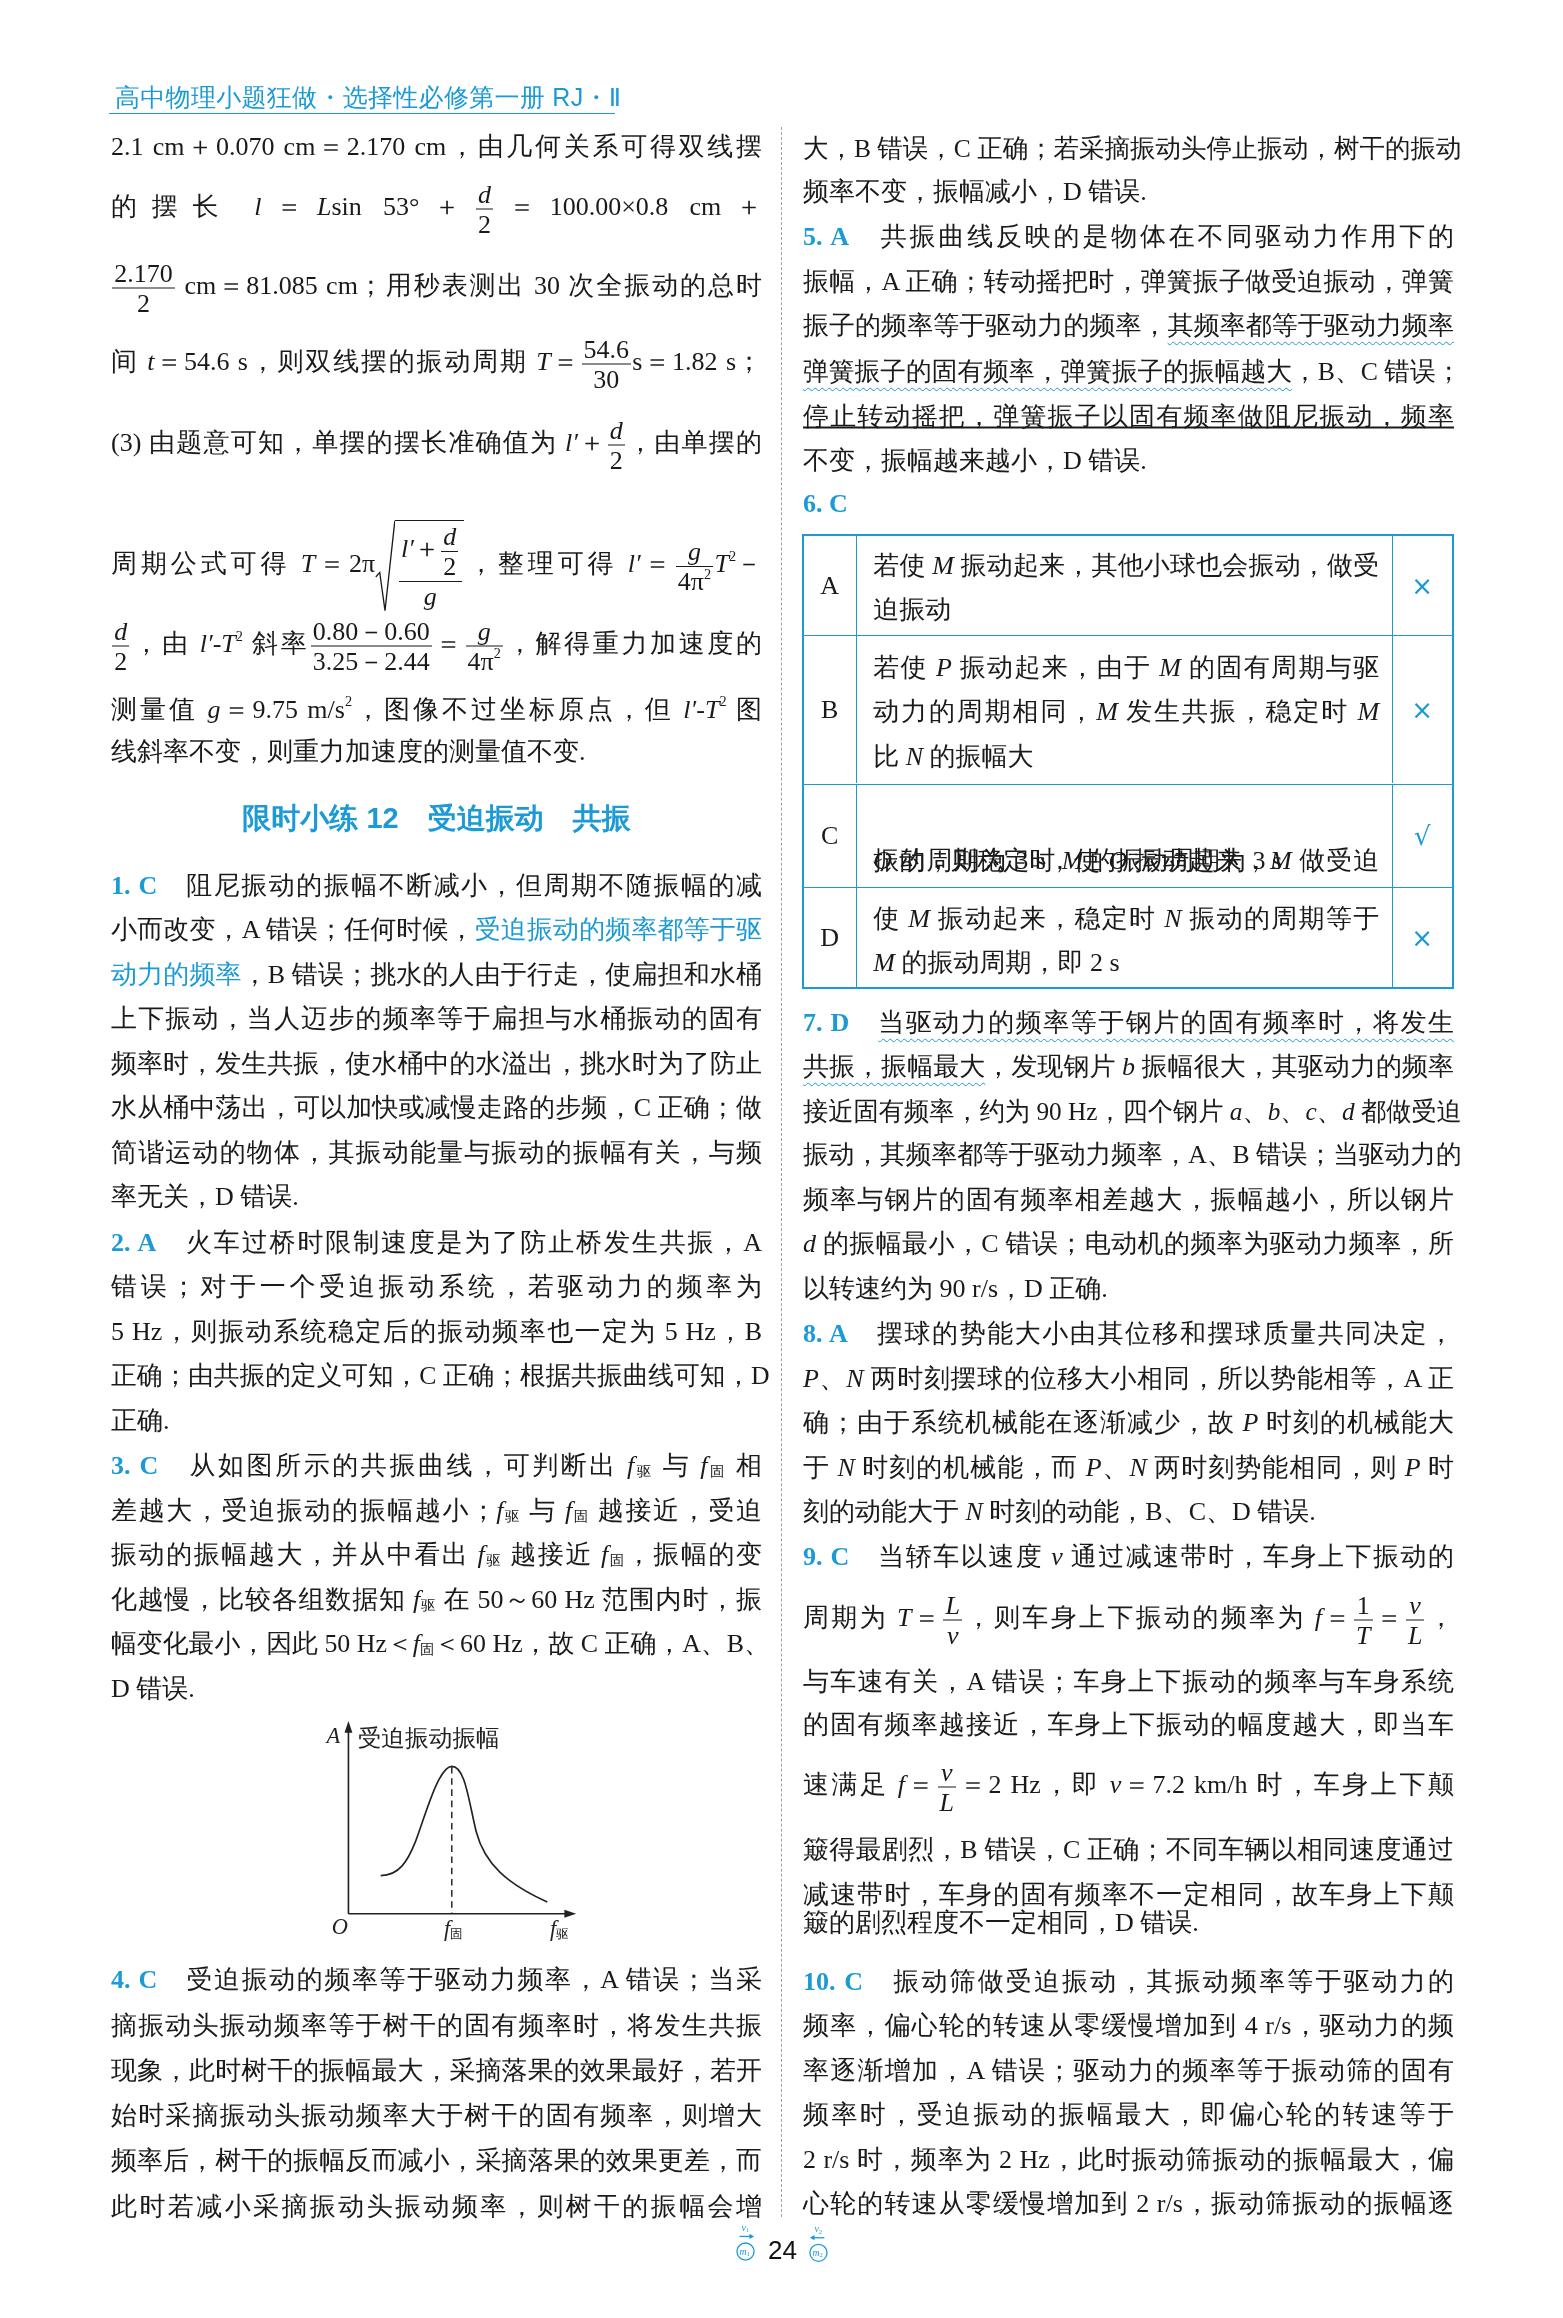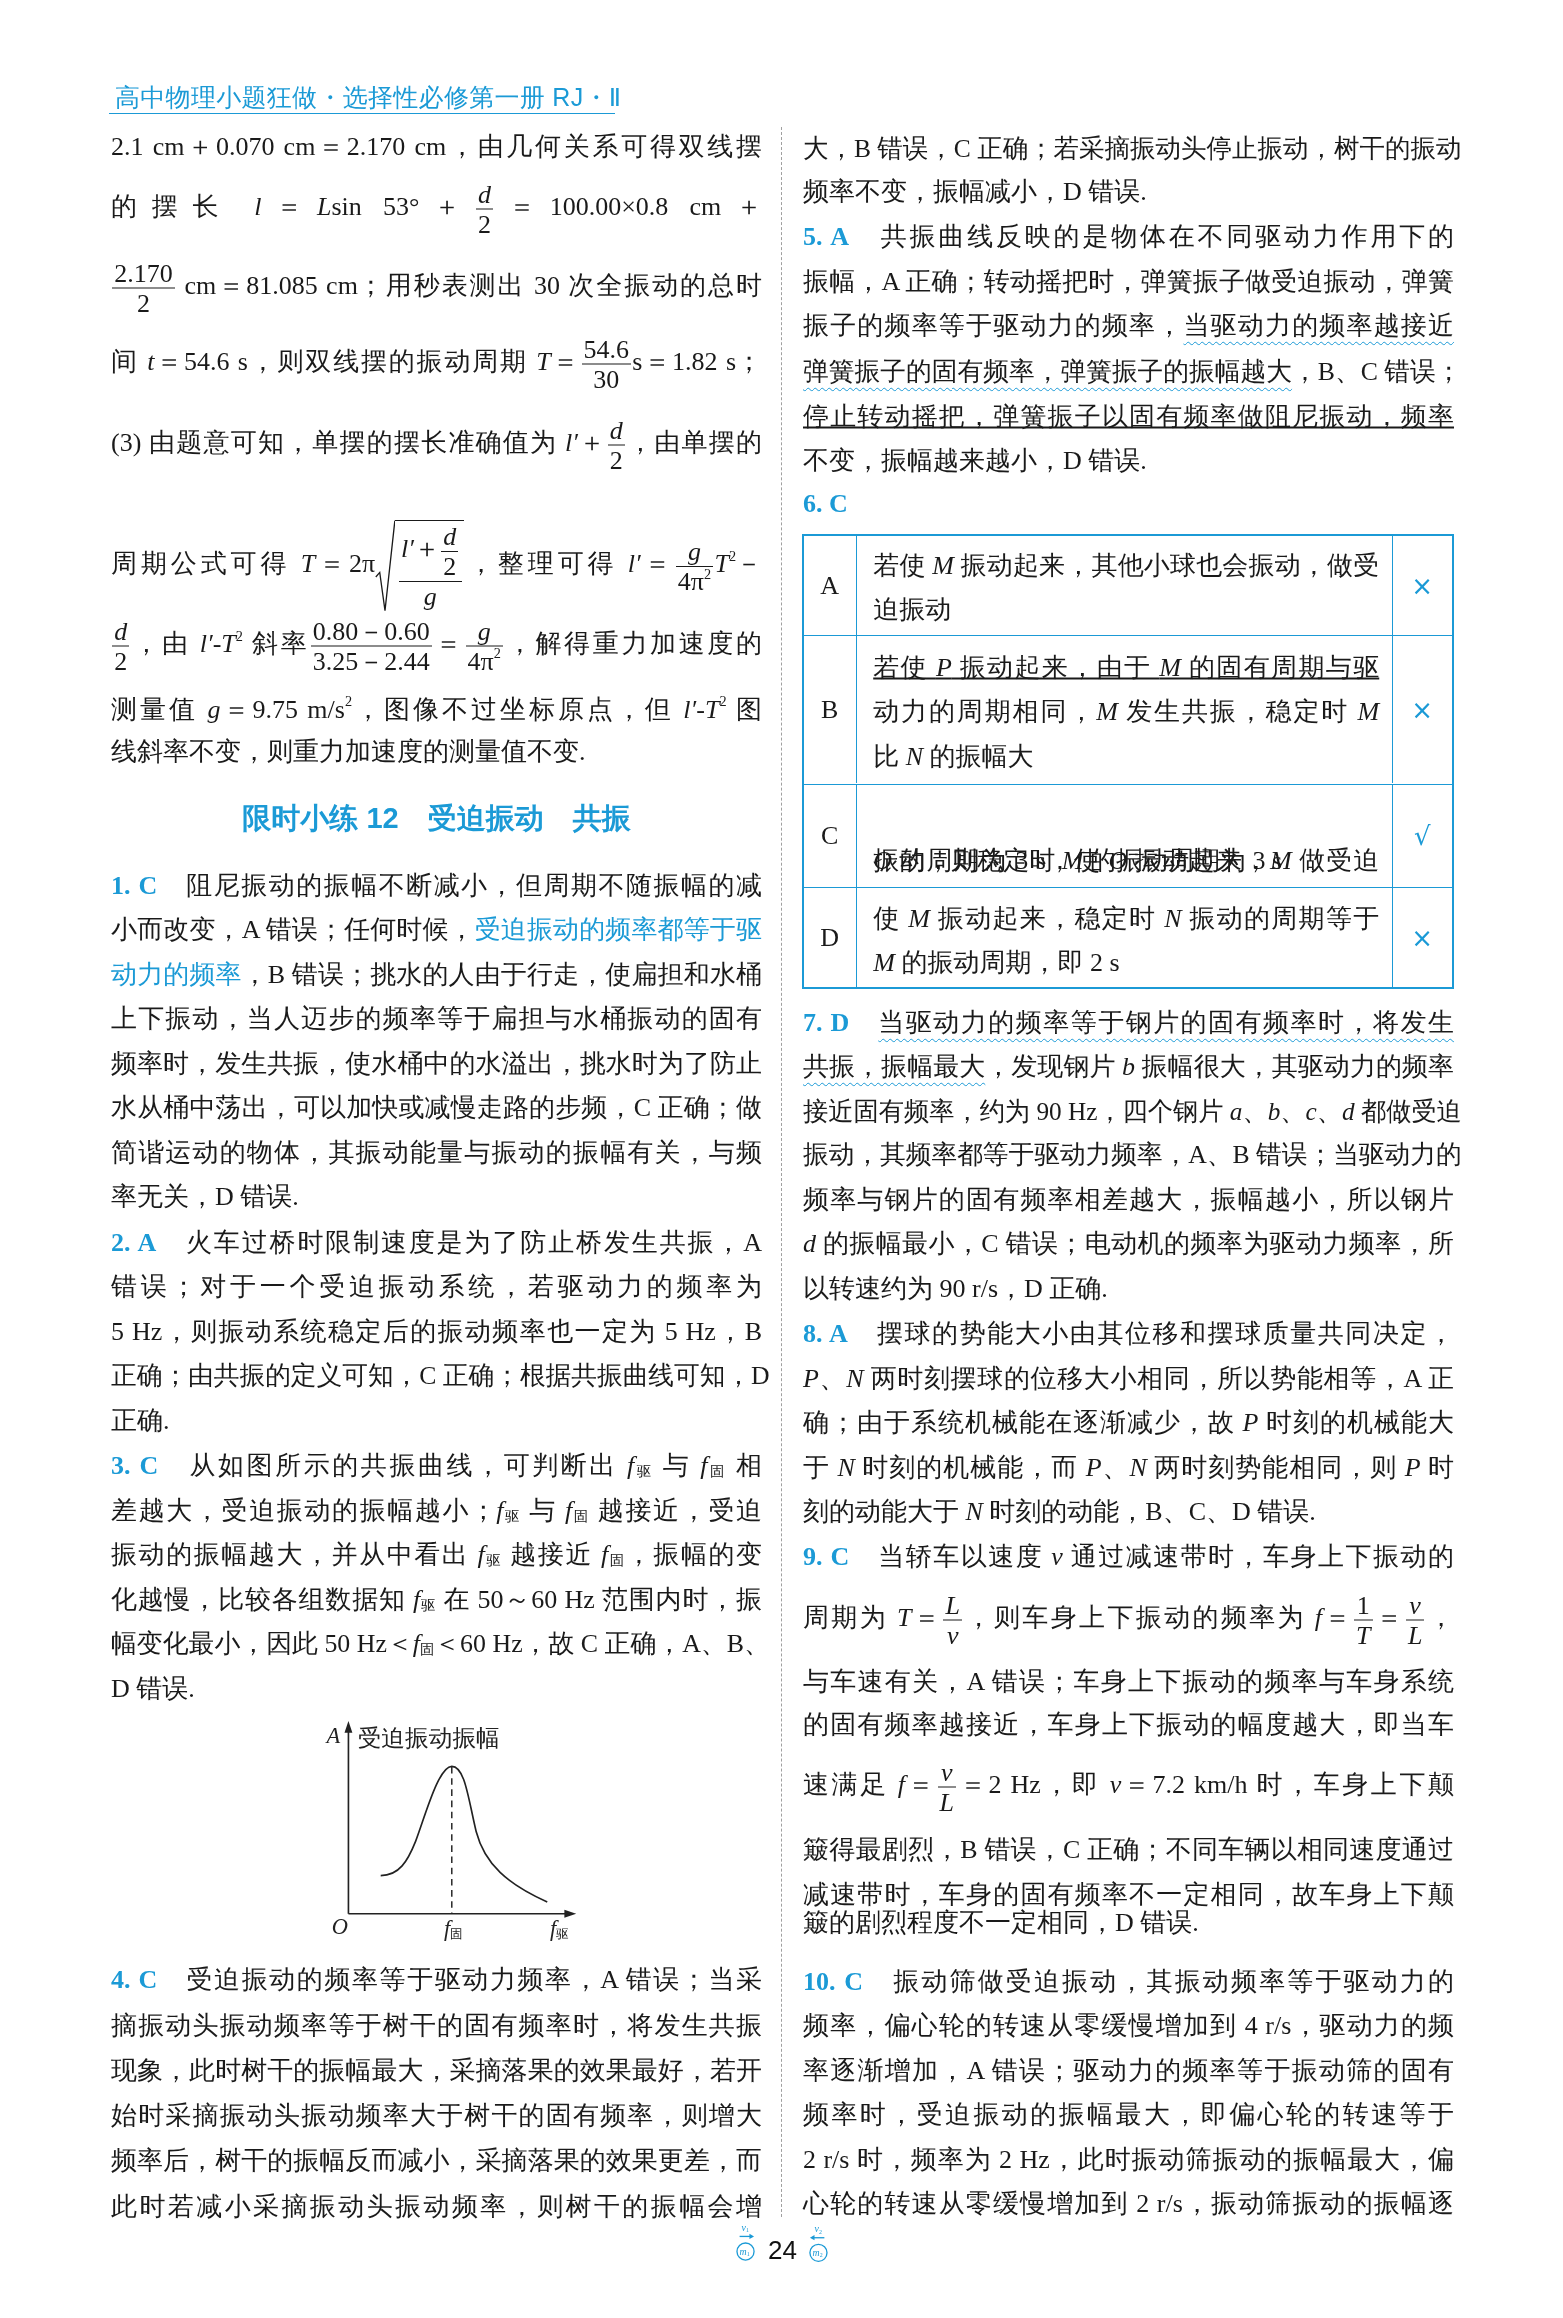--- a/index.html
+++ b/index.html
@@ -138,21 +138,21 @@
         </div>
         <div class="tc3">
           <span>×</span>
         </div>
       </div>
       <div class="trow sep" style="top: 99px; height: 148px;">
         <div class="tc1">
           <span>B</span>
         </div>
         <div class="tc2">
-          <div class="ln j" style="top: 31px; text-decoration: underline;"><span class="tr">若使 </span><span class="mi">P</span><span class="tr"> 振动起来，由于 </span><span class="mi">M</span><span class="tr"> 的固有周期与驱</span></div>
+          <div class="ln j" style="top: 31px;"><span class="tr">若使 </span><span class="mi">P</span><span class="tr"> 振动起来，由于 </span><span class="mi">M</span><span class="tr"> 的固有周期与驱</span></div>
           <div class="ln" style="top: 120px;"><span class="tr">比 </span><span class="mi">N</span><span class="tr"> 的振幅大</span></div>
           <div class="ln j" style="top: 75px;"><span class="tr">动力的周期相同，</span><span class="mi">M</span><span class="tr"> 发生共振，稳定时 </span><span class="mi">M</span></div>
         </div>
         <div class="tc3">
           <span>×</span>
         </div>
       </div>
       <div class="trow sep" style="top: 248px; height: 103px;">
         <div class="tc1">
           <span>C</span>
@@ -178,21 +178,21 @@
         </div>
       </div>
     </div>
 <div class="blk">
       <div class="ln j" style="top: 148px; transform: translateY(-50%) scaleX(0.9802);"><span class="tr">大，B 错误，C 正确；若采摘振动头停止振动，树干的振动</span></div>
       <div class="ln" style="top: 191px;"><span class="tr">频率不变，振幅减小，D 错误.</span></div>
     </div>
     <div class="blk">
       <div class="ln j" style="top: 236px;"><span class="lbl">5. A</span><span class="tr">　共振曲线反映的是物体在不同驱动力作用下的</span></div>
       <div class="ln j" style="top: 281px;"><span class="tr">振幅，A 正确；转动摇把时，弹簧振子做受迫振动，弹簧</span></div>
-      <div class="ln j" style="top: 325px;"><span class="tr">振子的频率等于驱动力的频率，</span><span class="wavy">当驱动力的频率越接近</span></div>
+      <div class="ln j" style="top: 325px;"><span class="tr">振子的频率等于驱动力的频率，</span><span class="wavy">其频率都等于驱动力频率</span></div>
       <div class="ln j" style="top: 371px; transform: translateY(-50%) scaleX(0.99);"><span class="wavy">弹簧振子的固有频率，弹簧振子的振幅越大</span><span class="tr">，B、C 错误；</span></div>
       <div class="ln j" style="top: 416px; text-decoration: underline;"><span class="tr">停止转动摇把，弹簧振子以固有频率做阻尼振动，频率</span></div>
       <div class="ln" style="top: 460px;"><span class="tr">不变，振幅越来越小，D 错误.</span></div>
     </div>
     <div class="blk">
       <div class="ln" style="top: 503px;"><span class="lbl">6. C</span></div>
     </div>
     <div class="blk">
       <div class="ln j" style="top: 1022px;"><span class="lbl">7. D</span><span class="tr">　</span><span class="wavy">当驱动力的频率等于钢片的固有频率时，将发生</span></div>
       <div class="ln j" style="top: 1066px;"><span class="wavy">共振，振幅最大</span><span class="tr">，发现钢片 </span><span class="mi">b</span><span class="tr"> 振幅很大，其驱动力的频率</span></div>

